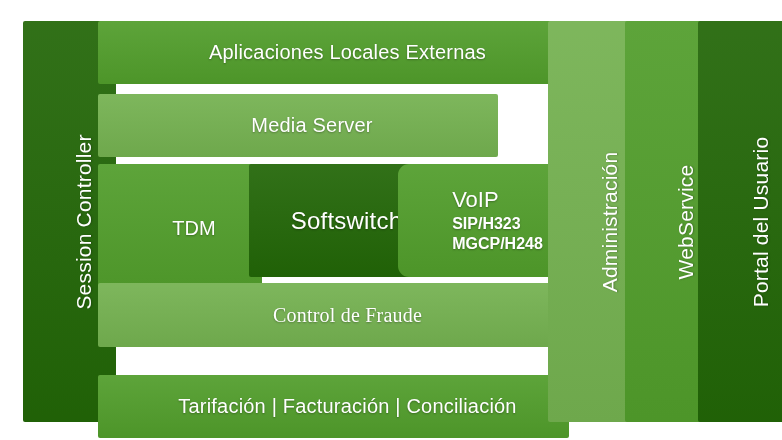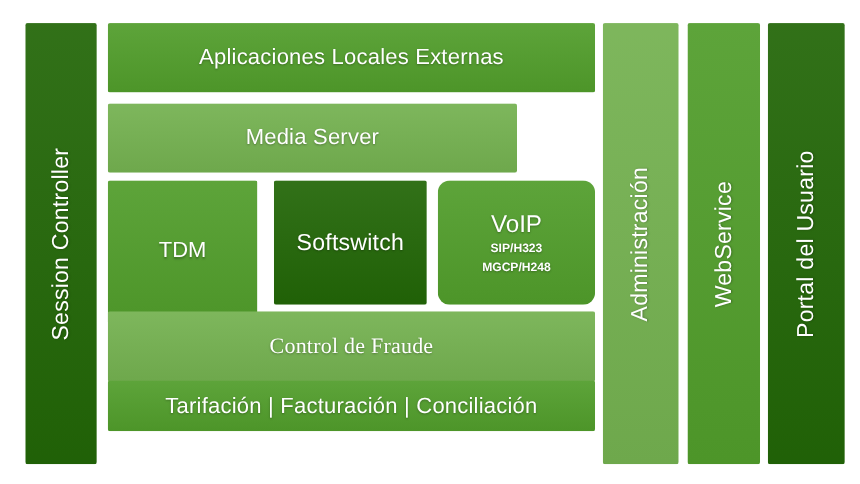--- a/index.html
+++ b/index.html
@@ -10,53 +10,53 @@
     font-family:"Liberation Sans", sans-serif;
     overflow:hidden;
   }
   .block{
     position:absolute;
     display:flex;
     align-items:center;
     justify-content:center;
     color:#ffffff;
     border-radius:2px;
-    text-align:center;
     text-shadow:0 1px 2px rgba(0,0,0,0.30);
     background-image:linear-gradient(to bottom, rgba(255,255,255,0.07), rgba(0,0,0,0.05));
+    padding-left:28px;
   }
   .c-dark{background-color:#226607;}
   .c-medium{background-color:#519d2b;}
   .c-light{background-color:#74b150;}
   .hlabel{font-size:20px;letter-spacing:0.2px;}
   .vbar .vtext{
     transform:rotate(-90deg);
     white-space:nowrap;
     font-size:21px;
     letter-spacing:0.2px;
   }
   
   .bar-session{left:23px;top:21px;width:65px;height:401px;}
   
   .row-apps    {left:98px;top:21px; width:443px;height:63px;}
   .row-media   {left:98px;top:94px; width:372px;height:63px;}
   .blk-tdm     {left:98px;top:164px;width:136px;height:130px;}
   .blk-soft    {left:249px;top:164px;width:139px;height:113px;}
   .blk-voip    {left:398px;top:164px;width:143px;height:113px;border-radius:11px;}
   .row-fraude  {left:98px;top:283px;width:443px;height:64px;font-family:Liberation Serif, serif;}
-  .row-tarif   {left:98px;top:346px;width:443px;height:46px;}
+  .row-tarif   {left:98px;top:375px;width:443px;height:63px;}
   
   .bar-admin   {left:548px;top:21px;width:69px;height:401px;}
   .bar-web     {left:625px;top:21px;width:66px;height:401px;}
   .bar-portal  {left:698px;top:21px;width:70px;height:401px;}
 
   .two-line{line-height:1.18;font-size:20px;}
   .voip-stack{line-height:1.05;}
   .voip-title{font-size:22px;line-height:1.2;}
-  .voip-sub{font-size:11px;font-weight:bold;line-height:1.25;}
+  .voip-sub{font-size:16px;font-weight:bold;line-height:1.25;}
 </style>
 </head>
 <body>
 
 <div class="canvas">
 
   <div class="block vbar c-dark bar-session">
     <span class="vtext">Session Controller</span>
   </div>
 
@@ -68,21 +68,21 @@
     <span class="hlabel">Media Server</span>
   </div>
 
   <div class="block c-medium blk-tdm">
     <span class="two-line">
       <span>TDM</span><br>
     </span>
   </div>
 
   <div class="block c-dark blk-soft">
-    <span class="hlabel" style="font-size:21px;">Softswitch</span>
+    <span class="hlabel" style="font-size:24px;">Softswitch</span>
   </div>
 
   <div class="block c-medium blk-voip">
     <span class="voip-stack">
       <span class="voip-title">VoIP</span><br>
       <span class="voip-sub">SIP/H323</span><br>
       <span class="voip-sub">MGCP/H248</span>
     </span>
   </div>
 

